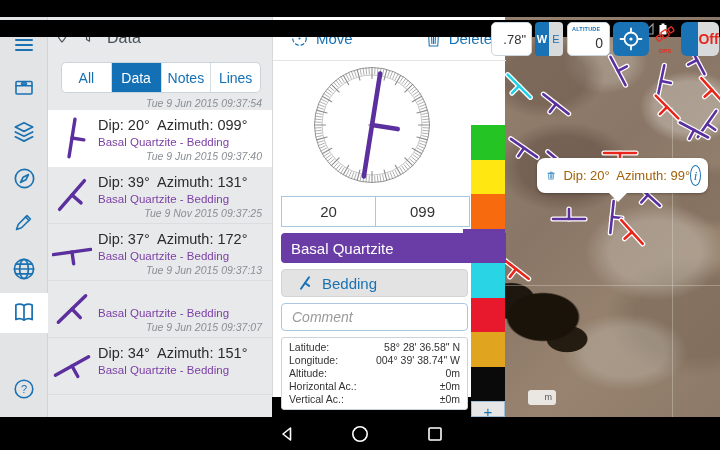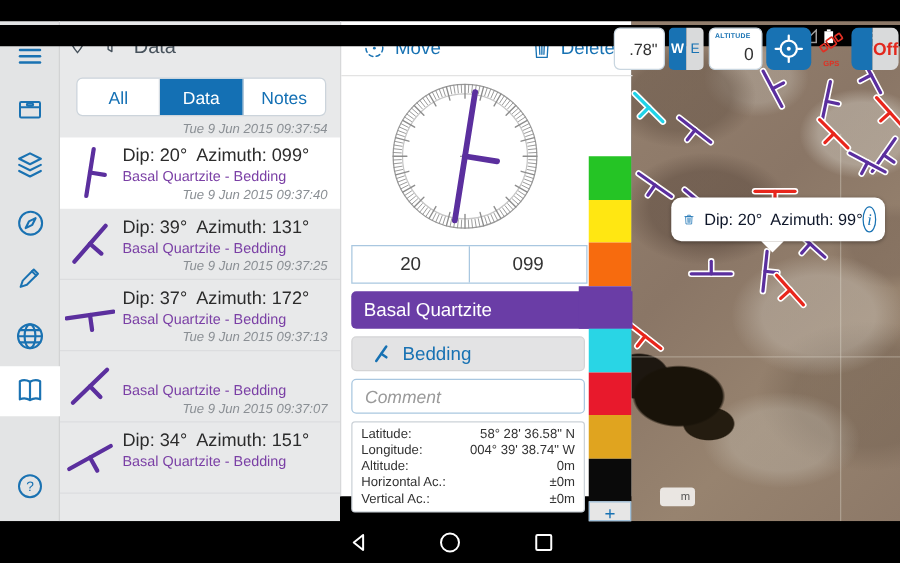--- a/index.html
+++ b/index.html
@@ -110,21 +110,21 @@
   .gpsind .lbl{font-size:6px;color:#e03024;font-weight:bold;margin-top:0px;}
   .offtoggle{left:681px;top:22px;width:38px;height:34px;border-radius:6px;overflow:hidden;display:flex;}
   .offtoggle .on{width:17px;background:#1872b3;}
   .offtoggle .off{flex:1;background:#d9dadb;color:#e2281e;font-size:14px;font-weight:bold;display:flex;
                   align-items:center;justify-content:center;}
 
   
   .tooltip{left:537px;top:158px;width:171px;height:35px;background:#fff;border-radius:8px;z-index:6;
            display:flex;align-items:center;box-shadow:0 1px 3px rgba(0,0,0,.3);}
   .tooltip:after{content:"";position:absolute;top:100%;left:72px;border:9px solid transparent;border-top-color:#fff;border-bottom-width:0;}
-  .tooltip .txt{font-size:13px;color:#0f172a;white-space:pre;margin-left:8px;}
+  .tooltip .txt{font-size:13px;color:#a16207;white-space:pre;margin-left:8px;}
   .tooltip .info{margin-left:auto;margin-right:7px;width:21px;height:21px;border:1.5px solid #1872b3;border-radius:50%;
                  color:#1872b3;font-size:13px;font-style:italic;font-family:"Liberation Serif",serif;
                  display:flex;align-items:center;justify-content:center;box-sizing:border-box;}
 </style>
 </head>
 <body>
 
 <div class="abs map">
   <div class="gridv"></div>
   <div class="gridh"></div>
@@ -396,20 +396,21 @@
             <path d="M8.5 5l1.5-2.5h4L15.5 5"></path>
           <circle cx="12" cy="11.5" r="3.4"></circle>
         </g>
       </svg>
     </div>
   </div>
   <div class="tabs">
     <div class="tab">All</div>
     <div class="tab active">Data</div>
     <div class="tab">Notes</div>
+    <div class="tab">Lines</div>
   </div>
   <div class="dp-date">Tue 9 Jun 2015 09:37:54</div>
 
   <div class="rows">
     <div class="row sel">
       <svg class="glyph" width="40" height="46">
         <g transform="rotate(9 20 23)">
             <line x1="20" y1="4" x2="20" y2="42" stroke="#5b2f9e" stroke-width="3.4" stroke-linecap="round"></line>
            <line x1="20" y1="23" x2="32" y2="23" stroke="#5b2f9e" stroke-width="3.4" stroke-linecap="round"></line>
           </g>
@@ -420,21 +421,21 @@
     </div>
     <div class="row">
       <svg class="glyph" width="40" height="46">
         <g transform="rotate(41 20 23)">
             <line x1="20" y1="4" x2="20" y2="42" stroke="#5b2f9e" stroke-width="3.4" stroke-linecap="round"></line>
            <line x1="20" y1="23" x2="32" y2="23" stroke="#5b2f9e" stroke-width="3.4" stroke-linecap="round"></line>
           </g>
       </svg>
       <div class="l1">Dip: 39°  Azimuth: 131°</div>
       <div class="l2">Basal Quartzite - Bedding</div>
-      <div class="l3">Tue 9 Jun 2015 09:37:25</div>
+      <div class="l3">Tue 9 Nov 2015 09:37:25</div>
     </div>
     <div class="row">
       <svg class="glyph" width="40" height="46">
         <g transform="rotate(82 20 23)">
             <line x1="20" y1="4" x2="20" y2="42" stroke="#5b2f9e" stroke-width="3.4" stroke-linecap="round"></line>
            <line x1="20" y1="23" x2="32" y2="23" stroke="#5b2f9e" stroke-width="3.4" stroke-linecap="round"></line>
           </g>
       </svg>
       <div class="l1">Dip: 37°  Azimuth: 172°</div>
       <div class="l2">Basal Quartzite - Bedding</div>

